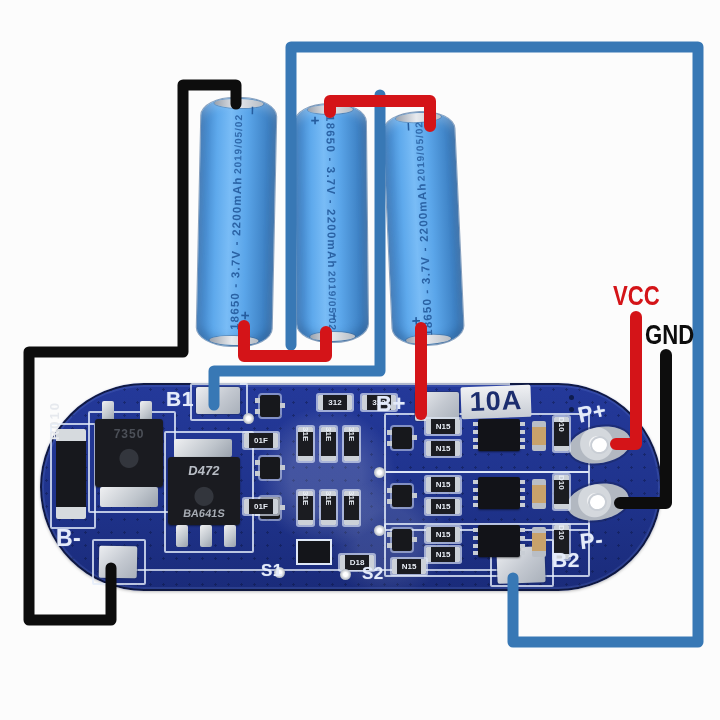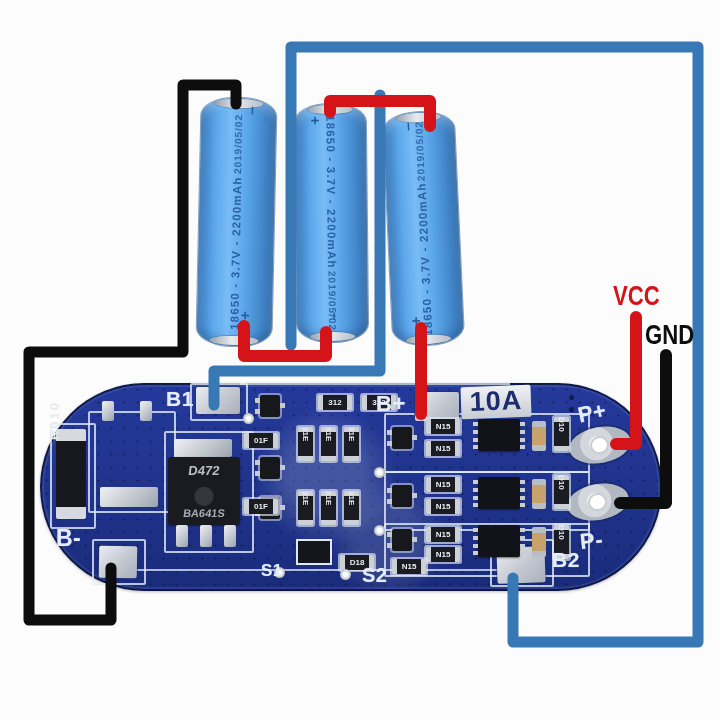--- a/index.html
+++ b/index.html
@@ -107,27 +107,30 @@
     <div class="ppad" style="left:527px;top:101px;transform:rotate(-10deg);"></div>
 
     <div class="silk" style="left:126px;top:5px;font-size:21px;">B1</div>
     <div class="silk" style="left:16px;top:144px;font-size:23px;">B-</div>
     <div class="silk" style="left:336px;top:10px;font-size:22px;">B+</div>
     <div class="tenA">10A</div>
     <div class="silk" style="left:538px;top:19px;font-size:22px;transform:rotate(-12deg);">P+</div>
     <div class="silk" style="left:540px;top:147px;font-size:22px;transform:rotate(-6deg);">P-</div>
     <div class="silk" style="left:512px;top:166px;font-size:21px;">B2</div>
     <div class="silk" style="left:221px;top:179px;font-size:17px;">S1</div>
-    <div class="silk" style="left:322px;top:182px;font-size:20px;">S2</div>
+    <div class="silk" style="left:322px;top:182px;font-size:17px;">S2</div>
 
     <div class="shuntbody"></div>
     <div class="shuntlabel">R010</div>
 
     <div class="metal" style="left:62px;top:18px;width:12px;height:20px;"></div>
     <div class="metal" style="left:100px;top:18px;width:12px;height:20px;"></div>
+    <div class="blk" style="left:55px;top:36px;width:68px;height:68px;">
+      <div class="qmark" style="top:8px;color:#4c5058;font-size:12px;letter-spacing:1px;">7350</div>
+    </div>
     <div class="metal" style="left:60px;top:104px;width:58px;height:20px;"></div>
 
     <div class="metal" style="left:134px;top:56px;width:58px;height:18px;"></div>
     <div class="blk" style="left:128px;top:74px;width:72px;height:68px;">
       <div class="qmark" style="top:6px;color:#b9bec6;font-size:13px;transform:skewX(-8deg);">D472</div>
       <div class="qmark" style="bottom:6px;color:#a7acb4;font-size:11px;transform:skewX(-8deg);">BA641S</div>
     </div>
     <div class="metal" style="left:136px;top:142px;width:12px;height:22px;"></div>
     <div class="metal" style="left:160px;top:142px;width:12px;height:22px;"></div>
     <div class="metal" style="left:184px;top:142px;width:12px;height:22px;"></div>

